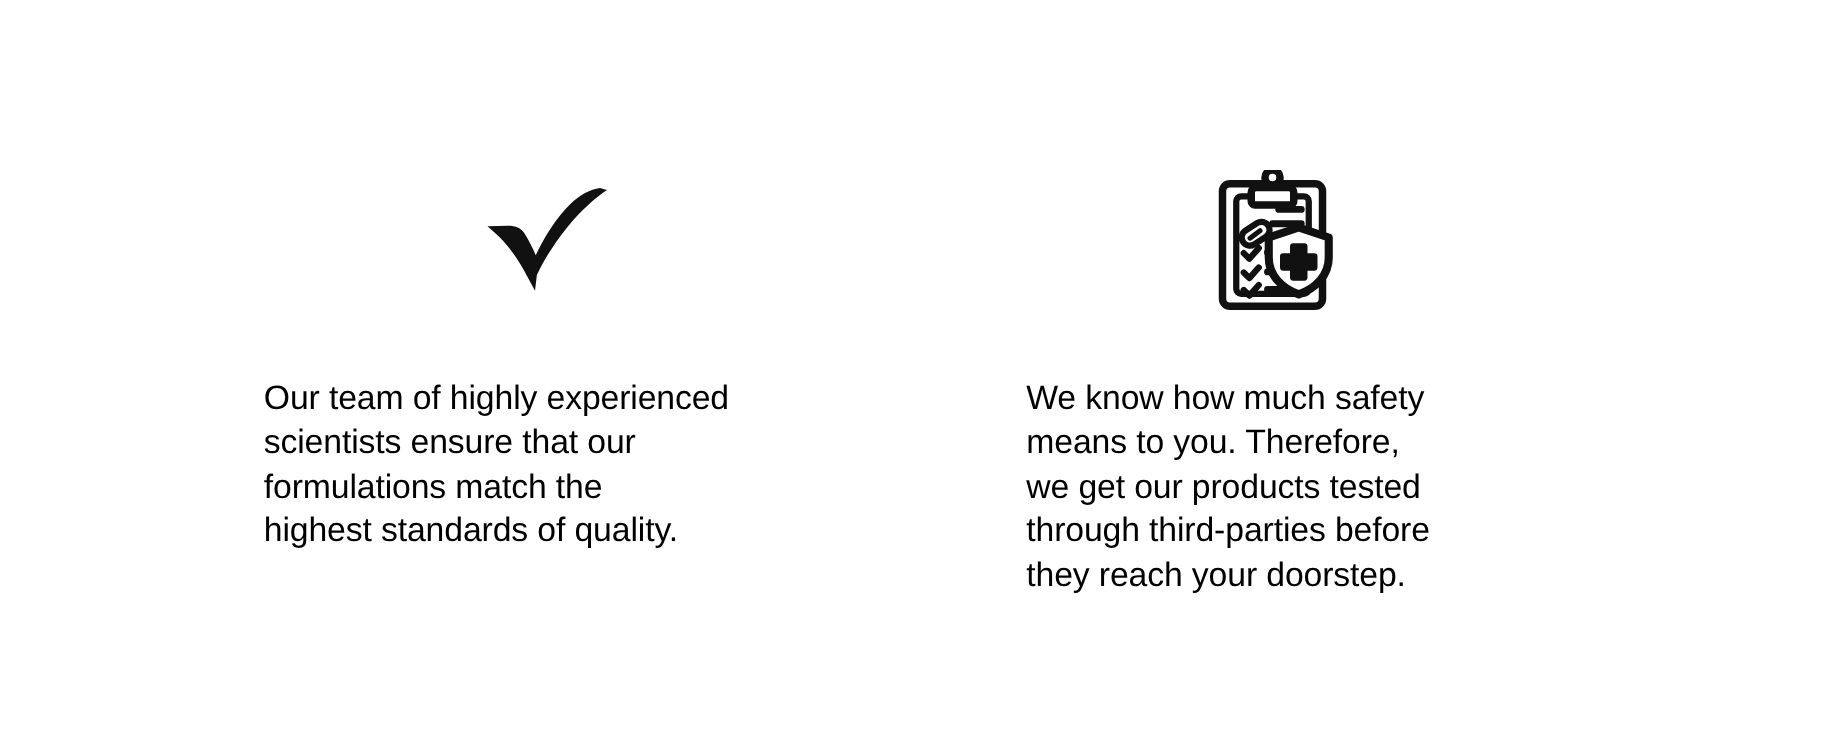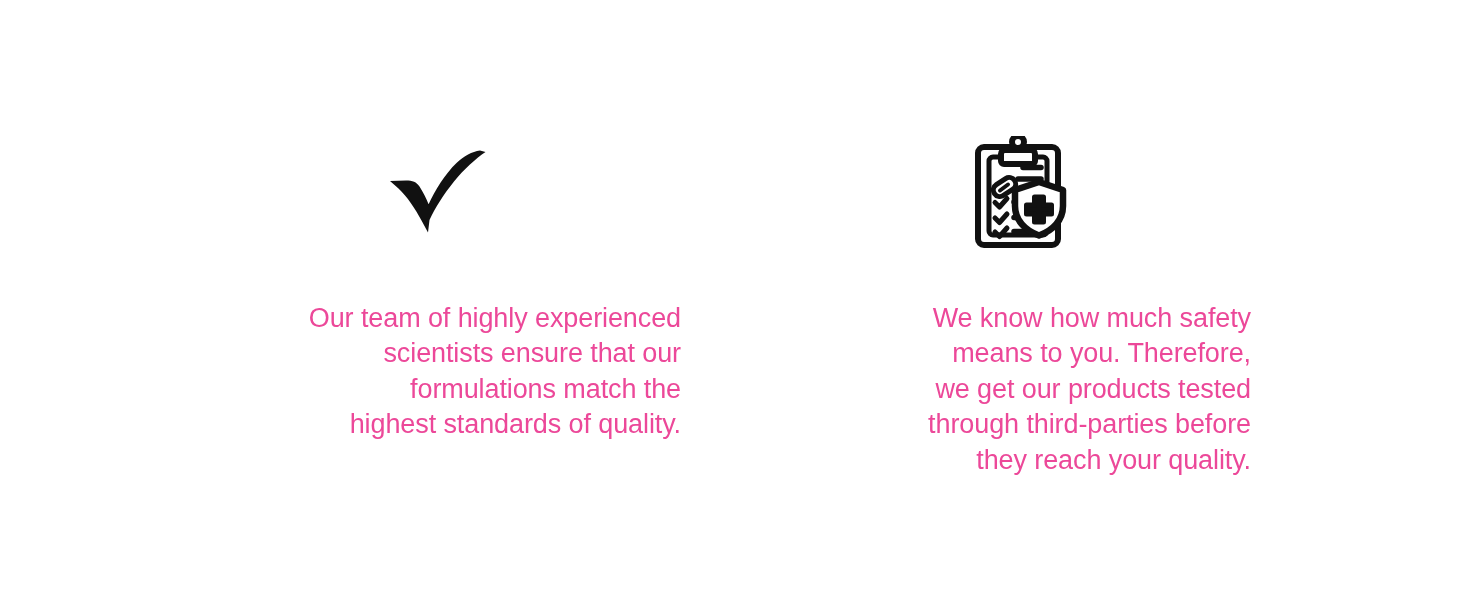--- a/index.html
+++ b/index.html
@@ -53,25 +53,24 @@
     width: 96px;
     height: 113px;
   }
 
   .feature-text {
     position: absolute;
     font-family: "Liberation Sans", sans-serif;
     font-size: 27px;
     line-height: 35.4px;
     letter-spacing: -0.1px;
-    color: #ec4899;
+    color: #000000;
     font-weight: 400;
     white-space: pre-line;
     margin: 0;
-    text-align: right;
   }
   .text-left {
     left: 211px;
     top: 301px;
     width: 470px;
   }
   .text-right {
     left: 89px;   
     top: 301px;
     width: 430px;
@@ -152,17 +151,17 @@
 
           <path d="M60.5 61 h9 v8 h8 v9 h-8 v8 h-9 v-8 h-8 v-9 h8 z" fill="#111111" stroke="#111111" stroke-width="5" stroke-linejoin="round"></path>
         </g>
       </svg>
     </div>
 
     <p class="feature-text text-right">We know how much safety
 means to you. Therefore,
 we get our products tested
 through third-parties before
-they reach your quality.</p>
+they reach your doorstep.</p>
 
   </section>
 
 </div>
 
 </body></html>

